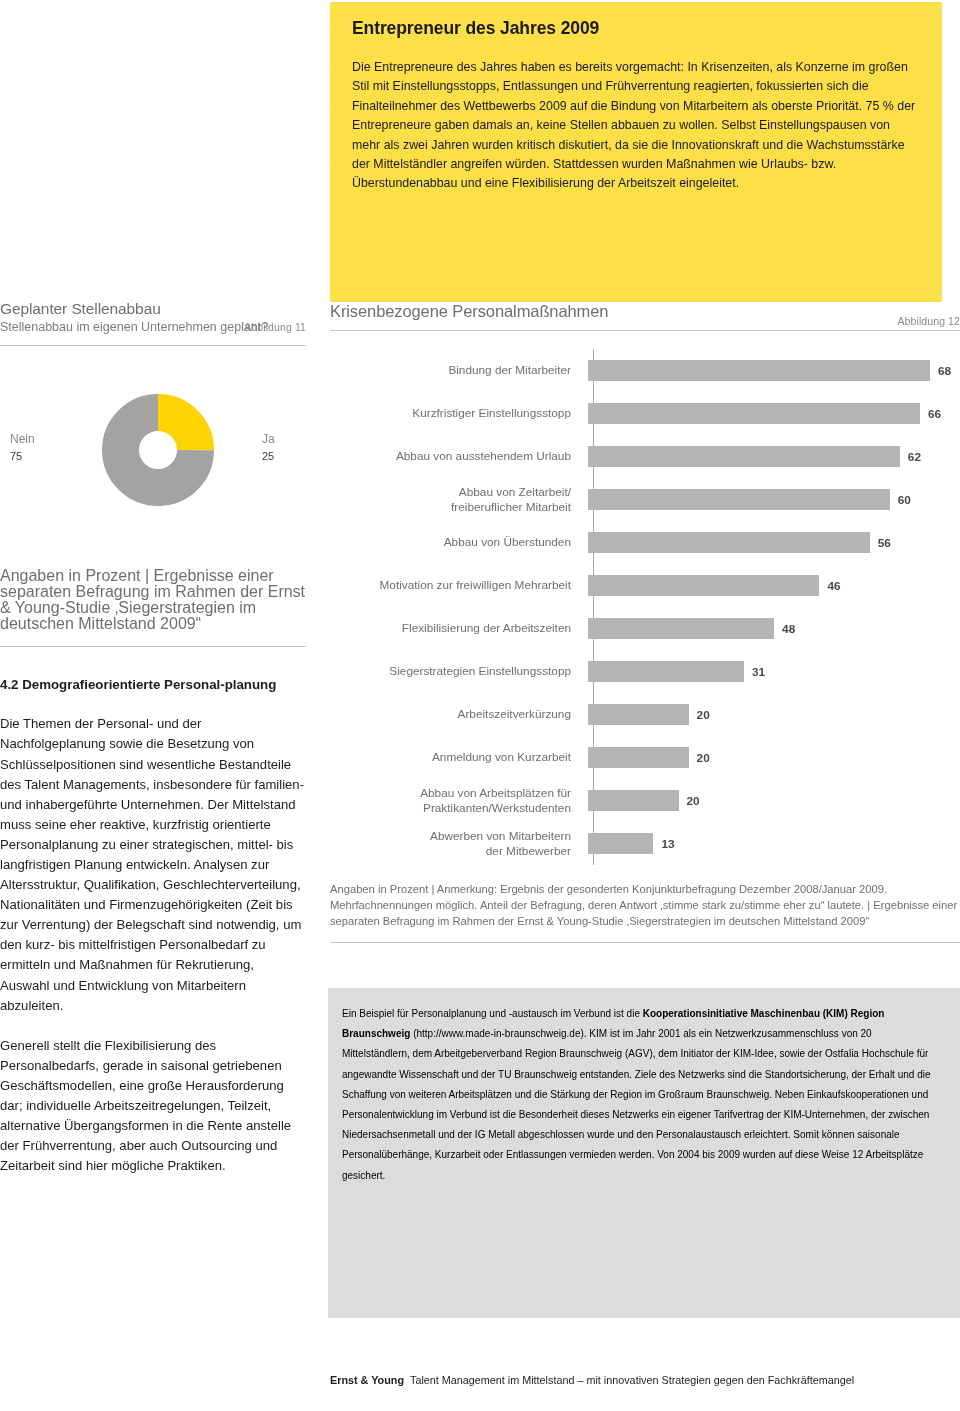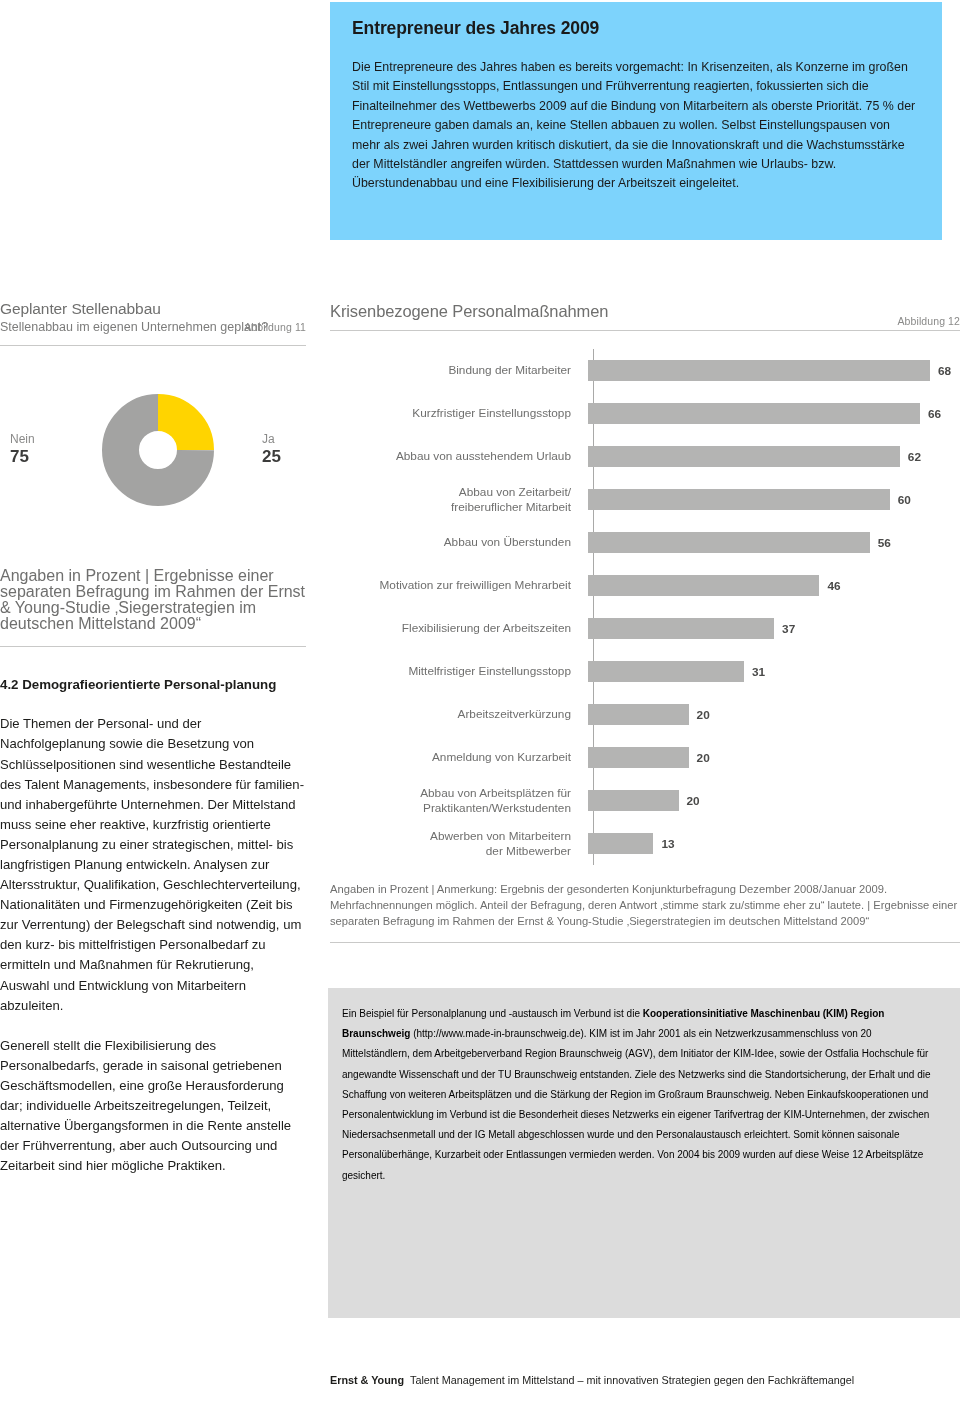--- a/index.html
+++ b/index.html
@@ -7,22 +7,22 @@
     width: 960px; height: 1411px;
     background: #ffffff;
     font-family: "Liberation Sans", sans-serif;
     color: #3c3c3b;
     overflow: hidden;
   }
   .page { position: relative; width: 960px; height: 1411px; }
 
   
   .callout {
-    position: absolute; left: 330px; top: 2px; width: 612px; height: 238px;
-    background: #7dd3fc;
+    position: absolute; left: 330px; top: 2px; width: 612px; height: 300px;
+    background: #fde047;
     padding: 16px 22px 18px 22px;
   }
   .callout-title {
     font-size: 17.5px; font-weight: bold; color: #1a1a1a;
     letter-spacing: -0.1px; margin-bottom: 19px;
   }
   .callout-body {
     font-size: 12.4px; line-height: 19.4px; color: #1a1a1a;
   }
 
@@ -39,21 +39,21 @@
   .fig-label-11 {
     position: absolute; right: 0; bottom: 0;
     font-size: 10.5px; color: #8a8a89; letter-spacing: 0.1px;
   }
   .rule { height: 1px; background: #c9c9c8; width: 100%; }
   .rule-11 { margin-top: 8px; }
 
   .donut-wrap { position: relative; height: 222px; }
   .donut-svg { position: absolute; left: 62px; top: 8px; }
   .donut-lab { position: absolute; font-size: 12px; color: #8a8a89; line-height: 15px; }
-  .donut-lab b { display: block; font-size: 17px; color: #3c3c3b; font-weight: bold; margin-top: 2px; }
+  .donut-lab b { display: block; font-size: 11px; color: #3c3c3b; font-weight: normal; margin-top: 2px; }
   .lab-nein { left: 10px; top: 86px; }
   .lab-ja   { left: 262px; top: 86px; }
 
   .source-11 {
     font-size: 16px; color: #6f6f6e; line-height: 16.2px;
   }
   .rule-11b { margin-top: 14px; }
 
   .sec-heading {
     font-size: 13.3px; font-weight: bold; color: #1d1d1b;
@@ -225,26 +225,26 @@
             <div class="bar" style="width: 231.38px;"></div>
             <span class="bar-val">46</span>
           </div>
         </div>
         <div class="bar-row">
           <div class="bar-label">
             <div>Flexibilisierung der Arbeitszeiten</div>
           </div>
           <div class="bar-area">
             <div class="bar" style="width: 186.11px;"></div>
-            <span class="bar-val">37</span>
-          </div>
-        </div>
-        <div class="bar-row">
-          <div class="bar-label">
-            <div>Mittelfristiger Einstellungsstopp</div>
+            <span class="bar-val">48</span>
+          </div>
+        </div>
+        <div class="bar-row">
+          <div class="bar-label">
+            <div>Siegerstrategien Einstellungsstopp</div>
           </div>
           <div class="bar-area">
             <div class="bar" style="width: 155.93px;"></div>
             <span class="bar-val">31</span>
           </div>
         </div>
         <div class="bar-row">
           <div class="bar-label">
             <div>Arbeitszeitverkürzung</div>
           </div>

